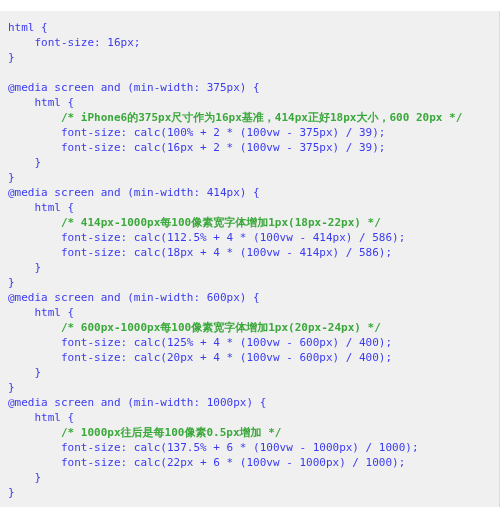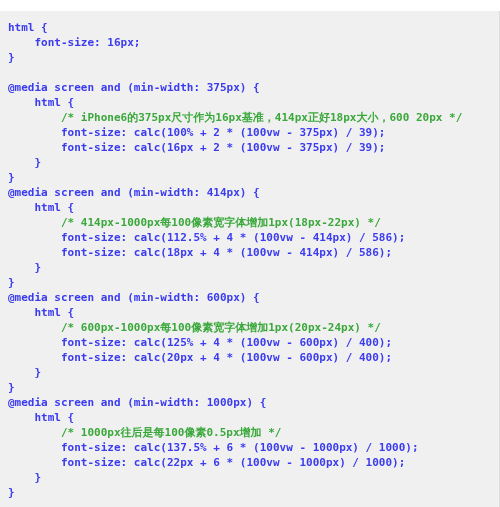--- a/index.html
+++ b/index.html
@@ -30,21 +30,21 @@
   }
 
   .line {
     height: 15px;
     line-height: 15px;
     white-space: pre;
   }
 
   .tok-code {
     color: #3b3bf0;
-    font-weight: bold;
+    font-weight: normal;
   }
   .tok-comment {
     color: #3aa83a;
     font-weight: bold;
   }
   .line-blank {
     height: 15px;
   }
 </style>
 </head>

